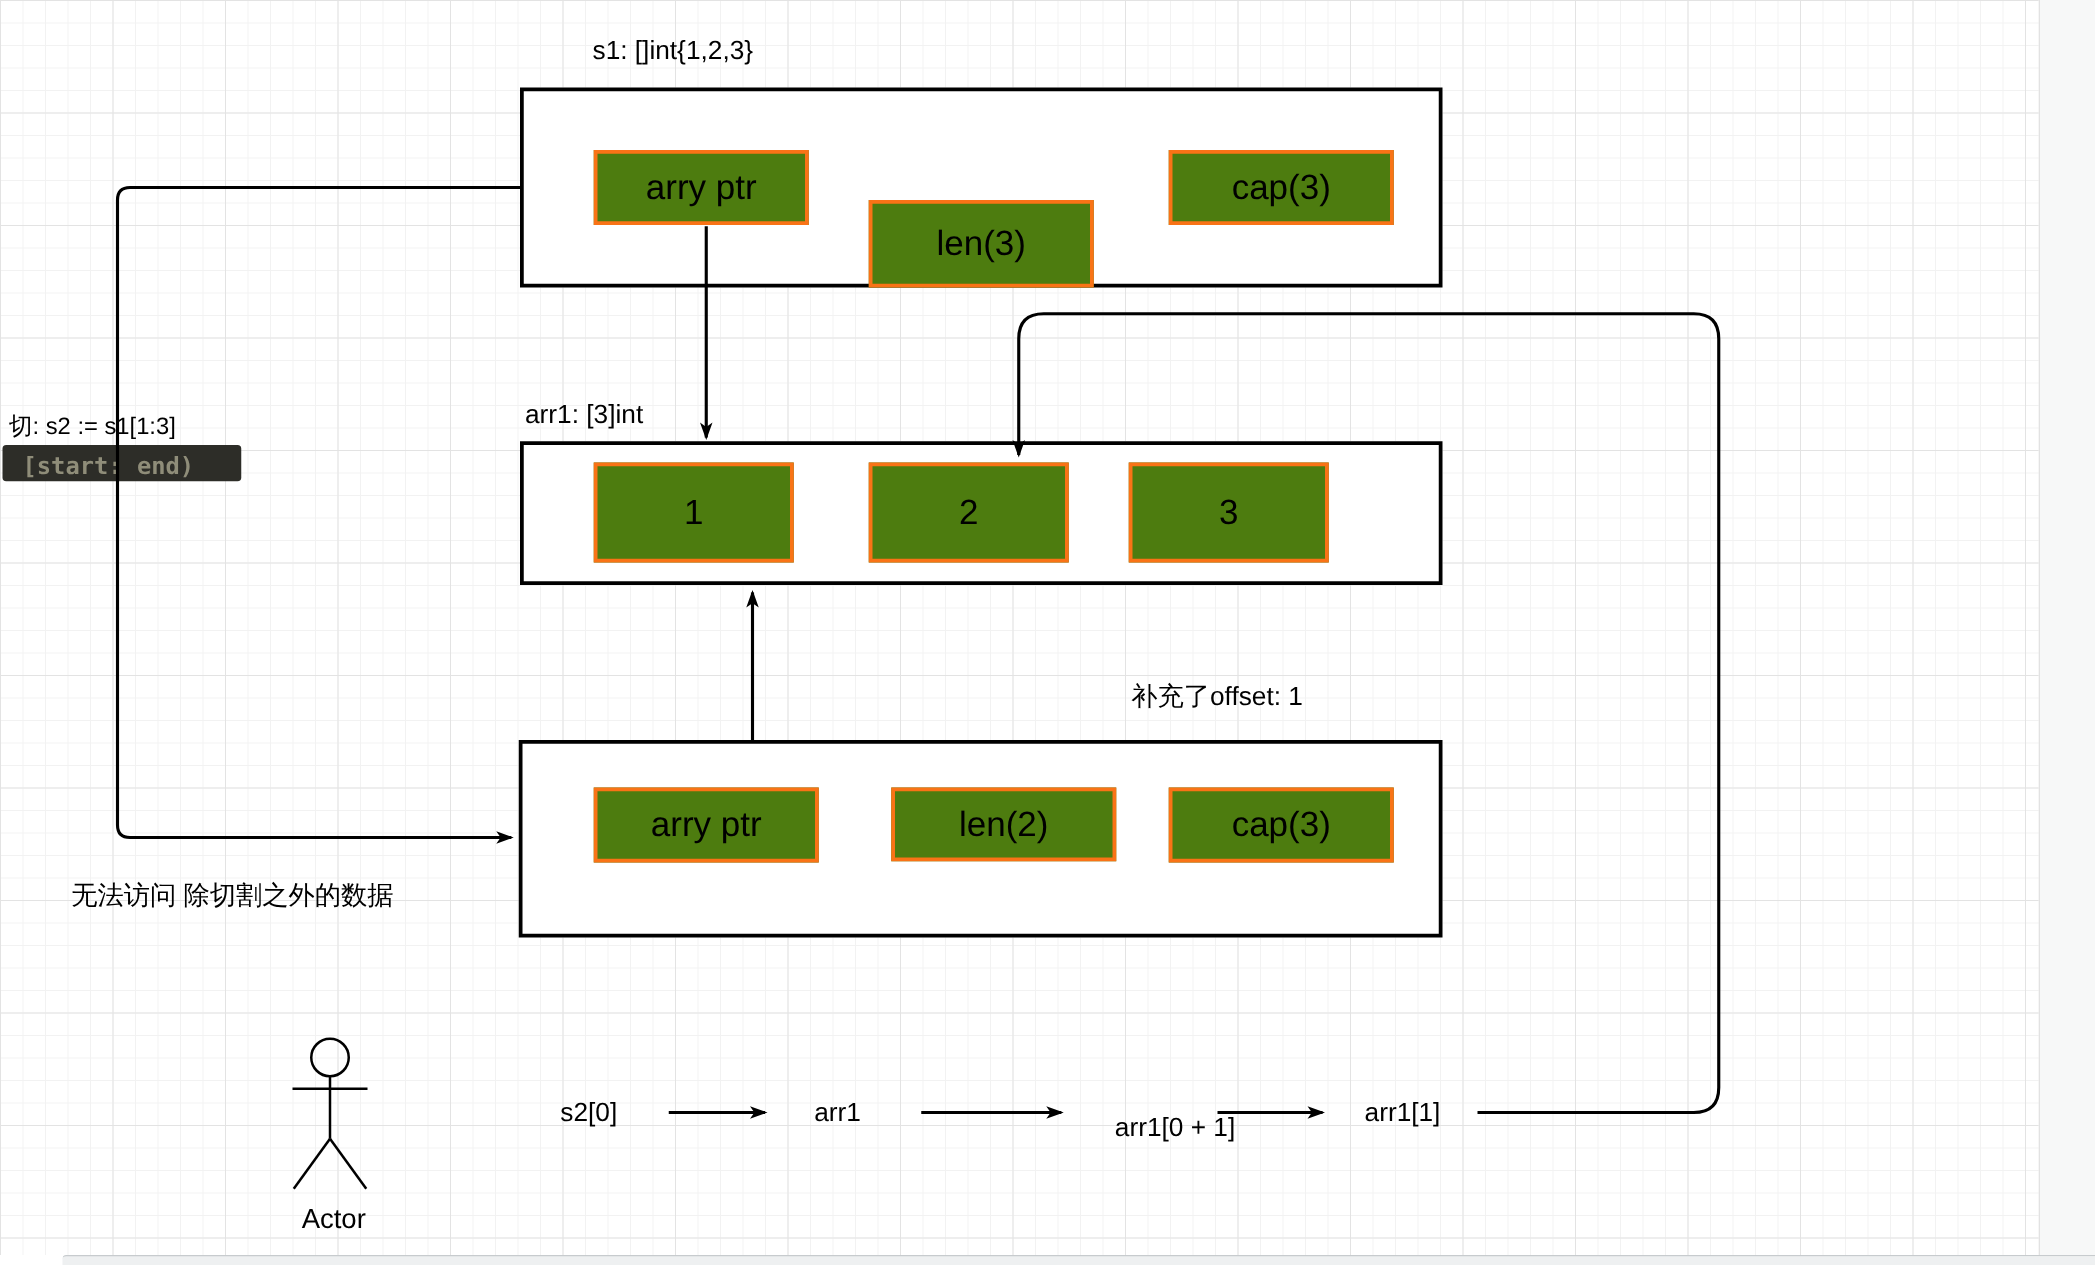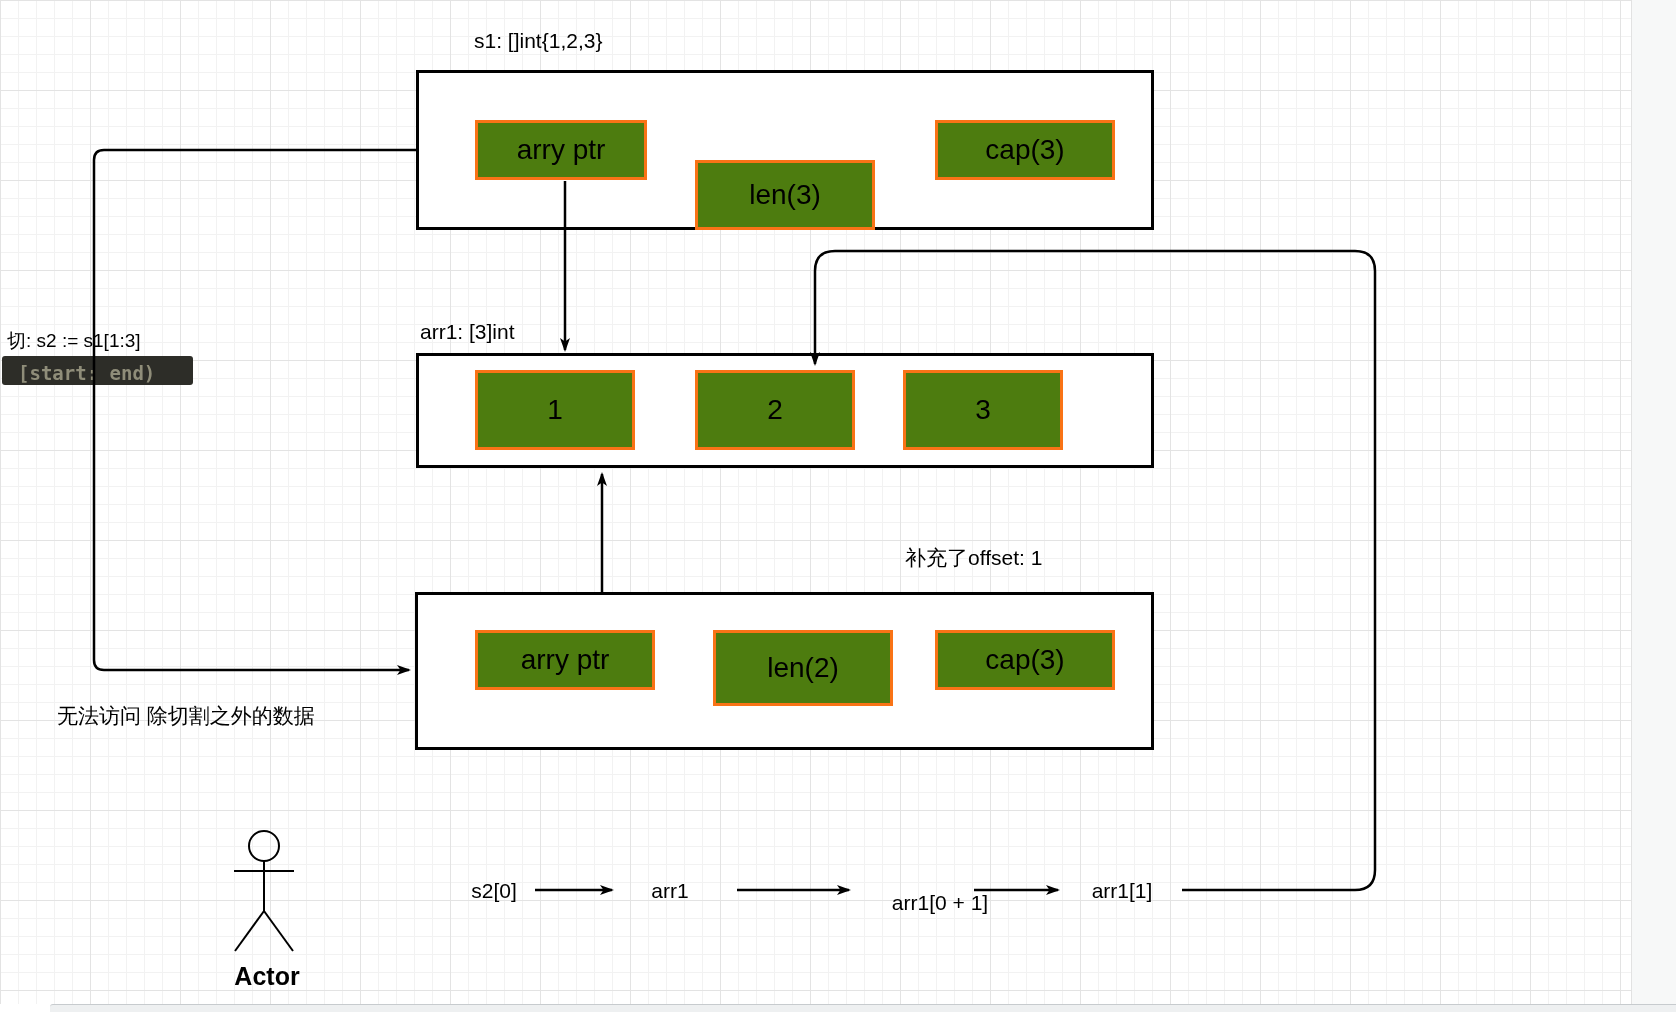--- a/index.html
+++ b/index.html
@@ -38,21 +38,21 @@
   .lbl{position:absolute;font-size:21px;line-height:1.15;white-space:nowrap;}
   #slice-note-label{position:absolute;left:7px;top:328px;font-size:19px;white-space:nowrap;}
   #slice-note-badge{
     position:absolute;left:2px;top:356px;width:191px;height:29px;box-sizing:border-box;
     background:#2d2d28;color:#8f8d79;border-radius:3px;
     font-family:"DejaVu Sans Mono",monospace;font-size:19px;font-weight:bold;
     line-height:35px;padding-left:16px;white-space:nowrap;
   }
   #no-access-note{position:absolute;left:57px;top:702px;font-size:21px;white-space:nowrap;}
   .flow-lbl{position:absolute;top:879px;height:24px;font-size:21px;line-height:24px;text-align:center;white-space:nowrap;}
-  #actor-label{position:absolute;left:217px;top:962px;width:100px;text-align:center;font-size:25px;font-weight:bold;}
+  #actor-label{position:absolute;left:217px;top:962px;width:100px;text-align:center;font-size:22px;}
   #wires{position:absolute;left:0;top:0;width:1676px;height:1012px;pointer-events:none;}
 </style>
 </head>
 <body>
 
 <div id="stage">
 
   <div id="canvas"></div>
   <div id="right-strip"></div>
   <div id="h-scrollbar"></div>
@@ -65,28 +65,28 @@
 
   <div class="lbl" style="left:420px;top:320px;">arr1: [3]int</div>
   <div class="obox" style="left:416px;top:353px;width:738px;height:115px;"></div>
   <div class="cell" style="left:475px;top:370px;width:160px;height:80px;">1</div>
   <div class="cell" style="left:695px;top:370px;width:160px;height:80px;">2</div>
   <div class="cell" style="left:903px;top:370px;width:160px;height:80px;">3</div>
 
   <div class="lbl" style="left:905px;top:546px;">补充了offset: 1</div>
   <div class="obox" style="left:415px;top:592px;width:739px;height:158px;"></div>
   <div class="cell" style="left:475px;top:630px;width:180px;height:60px;">arry ptr</div>
-  <div class="cell" style="left:713px;top:630px;width:180px;height:76px;">len(2)</div>
+  <div class="cell" style="left:713px;top:630px;width:180px;height:59px;">len(2)</div>
   <div class="cell" style="left:935px;top:630px;width:180px;height:60px;">cap(3)</div>
 
   <div id="slice-note-label">切:  s2 := s1[1:3]</div>
   <div id="slice-note-badge">[start: end)</div>
   <div id="no-access-note">无法访问 除切割之外的数据</div>
 
-  <div class="flow-lbl" style="left:454px;width:80px;">s2[0]</div>
+  <div class="flow-lbl" style="left:431px;width:80px;">s2[0]</div>
   <div class="flow-lbl" style="left:630px;width:80px;">arr1</div>
   <div class="flow-lbl" style="left:880px;width:120px;margin-top:12px;">arr1[0 + 1]</div>
   <div class="flow-lbl" style="left:1072px;width:100px;">arr1[1]</div>
 
   <div id="actor-label">Actor</div>
 
   <svg id="wires" xmlns="http://www.w3.org/2000/svg" width="1676" height="1012" viewBox="0 0 1676 1012">
     <defs>
       <marker id="arrow" viewBox="0 0 16 12" refX="13" refY="6" markerWidth="16" markerHeight="12" markerUnits="userSpaceOnUse" orient="auto">
         <path d="M1,1 L15,6 L1,11 L4.5,6 Z" fill="#000"></path>

